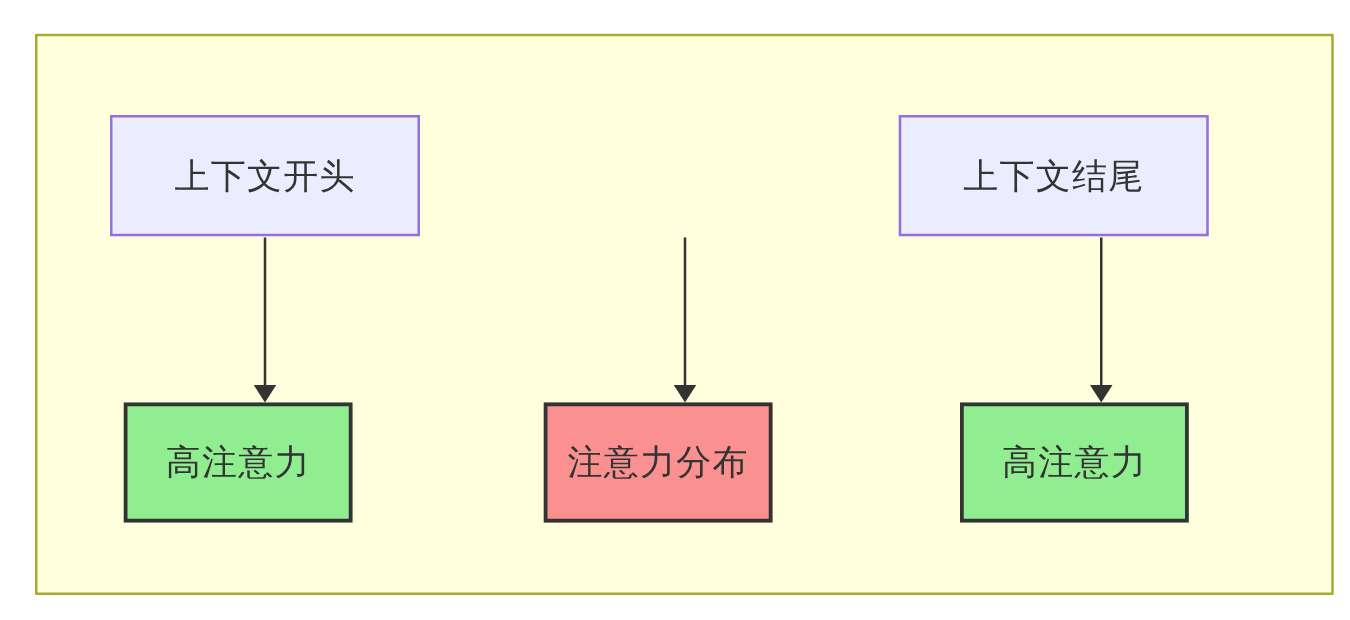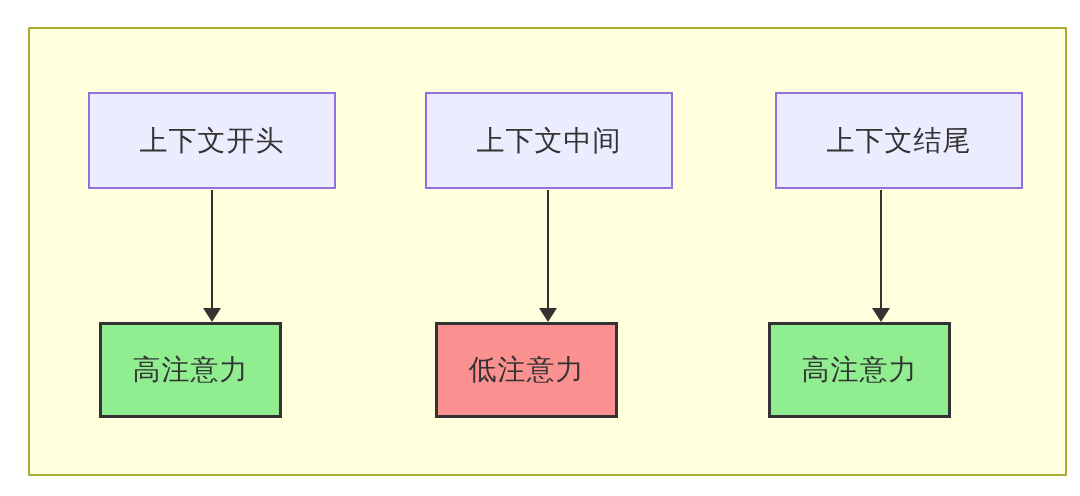--- a/index.html
+++ b/index.html
@@ -60,21 +60,21 @@
   .node.attn {
     top: 322px;
     width: 183px; height: 96px;
     border: 3px solid var(--attention-node-border);
   }
   .node.high { background: var(--high-attention-bg); }
   .node.low  { background: var(--low-attention-bg); }
 
   .ctx-start  { left: 88px; }
   .ctx-middle { left: 425px; }
-  .ctx-end    { left: 775px; }
+  .ctx-end    { left: 719px; }
   .attn-1 { left: 99px; }
   .attn-2 { left: 435px; }
   .attn-3 { left: 768px; }
 
   .arrow {
     position: absolute;
     top: 190px;
     width: 18px; height: 132px;
     display: flex;
     flex-direction: column;
@@ -99,23 +99,20 @@
 <body>
 
 <div class="canvas">
 
   <div class="frame"></div>
 
 
   <div class="node context ctx-start">
     <span>上下文开头</span>
   </div>
-  <div class="node context ctx-middle">
-    <span>上下文中间</span>
-  </div>
   <div class="node context ctx-end">
     <span>上下文结尾</span>
   </div>
 
   <div class="arrow arrow-a">
     <div class="arrow-line"></div>
     <div class="arrow-head"></div>
   </div>
   <div class="arrow arrow-b">
     <div class="arrow-line"></div>
@@ -123,19 +120,19 @@
   </div>
   <div class="arrow arrow-c">
     <div class="arrow-line"></div>
     <div class="arrow-head"></div>
   </div>
 
   <div class="node attn high attn-1">
     <span>高注意力</span>
   </div>
   <div class="node attn low attn-2">
-    <span>低注意力</span>
+    <span>注意力分布</span>
   </div>
   <div class="node attn high attn-3">
     <span>高注意力</span>
   </div>
 
 </div>
 
 </body></html>

